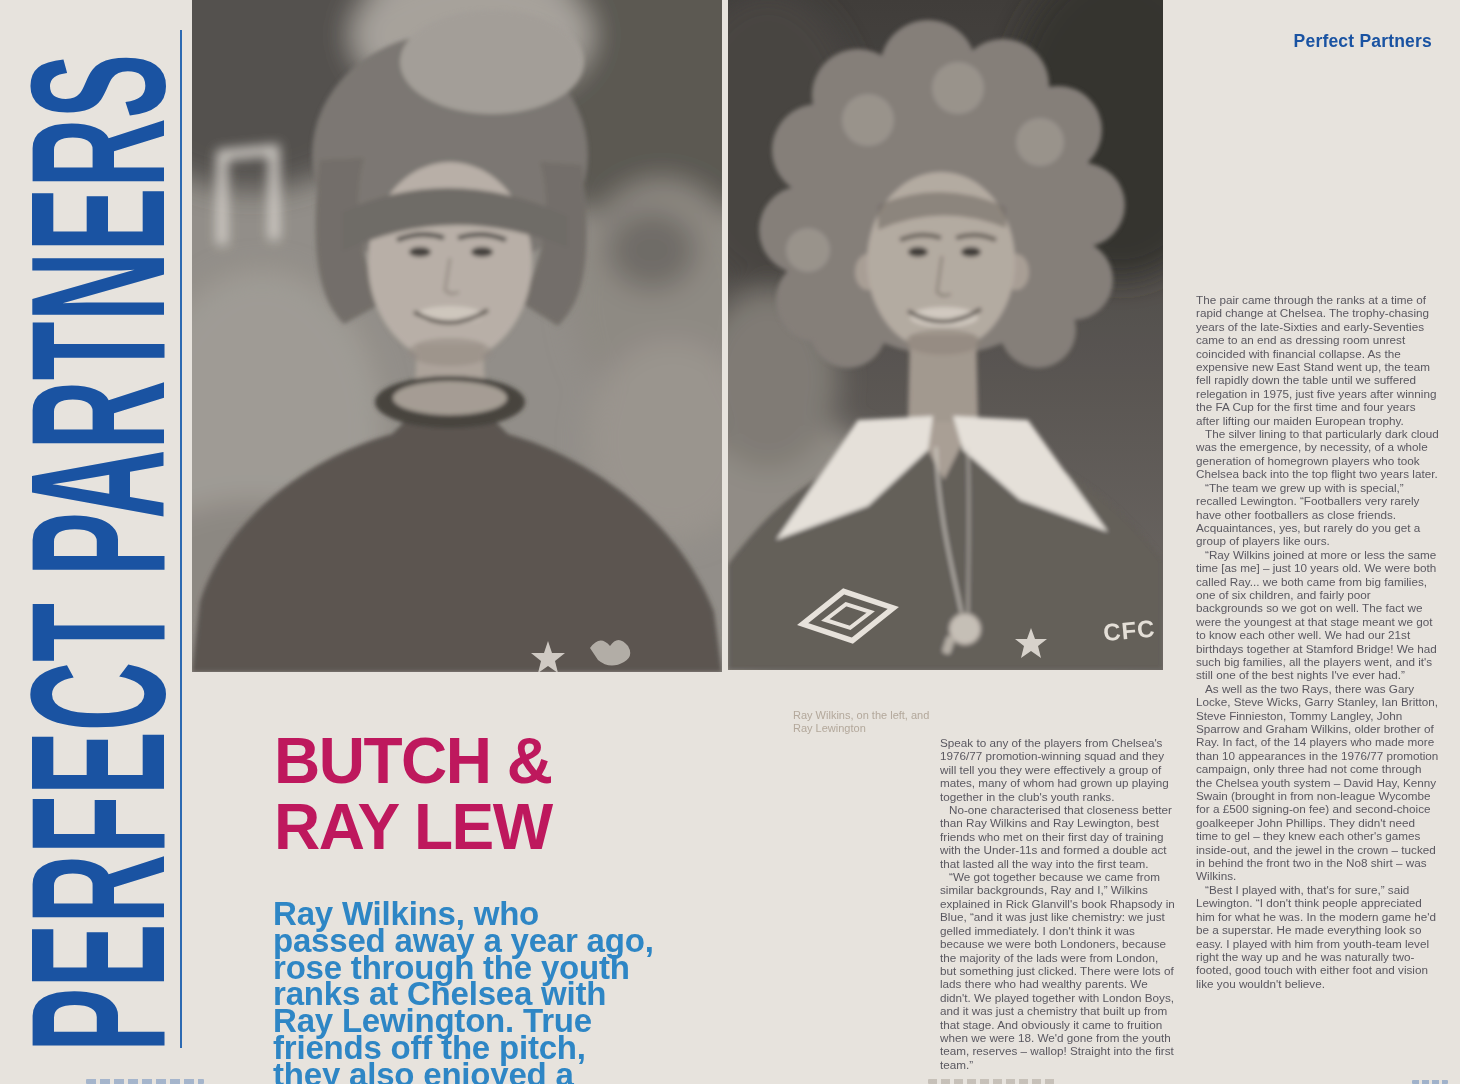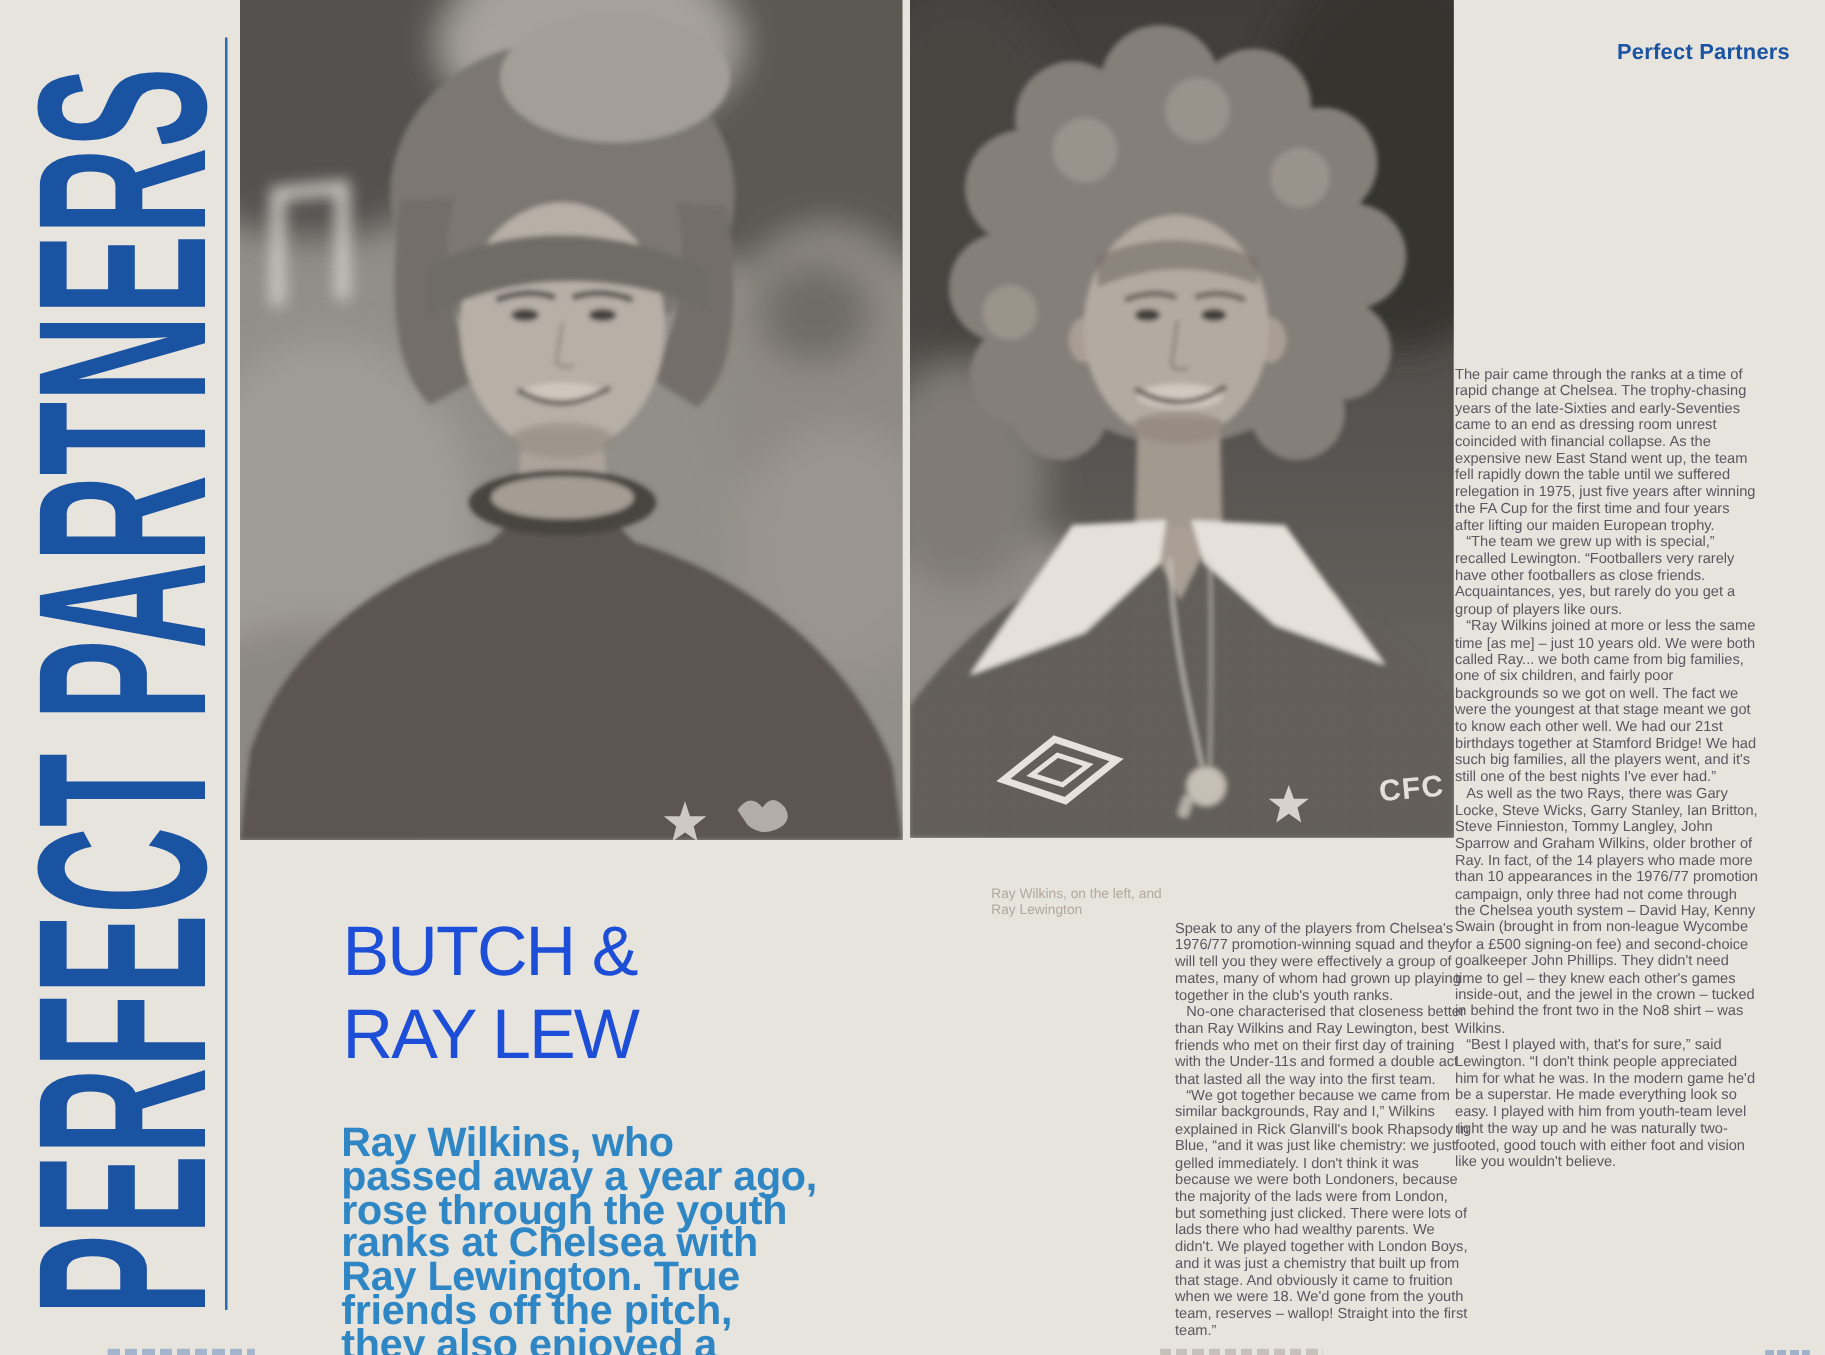--- a/index.html
+++ b/index.html
@@ -13,31 +13,31 @@
 
   .vrule { position:absolute; left:180px; top:30px; width:2px; height:1018px; background:#2c6ab2; }
 
   .photo { position:absolute; overflow:hidden; background:#8f8c87; }
   .photo-left  { left:192px; top:0; width:530px; height:672px; }
   .photo-right { left:728px; top:0; width:435px; height:670px; }
   .photo svg { display:block; width:100%; height:100%; }
 
   .section-label { position:absolute; top:31px; right:28px; font-size:17.5px; font-weight:700; color:#1a53a2; letter-spacing:.2px; }
 
-  .headline { position:absolute; left:274px; top:728px; color:#1d4ed8; font-weight:400; font-size:56px; line-height:66px; letter-spacing:-1.5px; }
+  .headline { position:absolute; left:274px; top:728px; color:#be185d; font-weight:700; font-size:64px; line-height:66px; letter-spacing:-1.5px; }
 
   .standfirst { position:absolute; left:273px; top:901px; width:384px; color:#2e86c5; font-weight:700; font-size:33px; line-height:26.8px; letter-spacing:-0.2px; }
 
   .caption { position:absolute; left:793px; top:709px; width:140px; text-align:left; font-size:11px; line-height:13px; color:#b3a89b; }
 
   .col { position:absolute; font-size:11.7px; line-height:13.4px; color:#5a5860; }
   .col p { margin:0; }
   .col p + p { text-indent:9px; }
   .col1 { left:940px; top:736px; width:237px; }
-  .col2 { left:1164px; top:293px; width:243px; }
+  .col2 { left:1196px; top:293px; width:243px; }
 
   .footer-sliver { position:absolute; border-radius:1px; }
   .fs-left   { left:86px;  top:1079px; width:118px; height:5px; opacity:.75;
                background:repeating-linear-gradient(90deg,#8fa6c6 0 10px, rgba(0,0,0,0) 10px 14px); }
   .fs-center { left:928px; top:1079px; width:130px; height:5px; opacity:.7;
                background:repeating-linear-gradient(90deg,#b9b2a9 0 9px, rgba(0,0,0,0) 9px 13px); }
   .fs-right  { left:1412px; top:1080px; width:36px; height:4px; opacity:.8;
                background:repeating-linear-gradient(90deg,#8fa6c6 0 7px, rgba(0,0,0,0) 7px 10px); }
 </style>
 </head>
@@ -196,20 +196,21 @@
 
   <div class="caption">Ray Wilkins, on the left, and Ray Lewington</div>
 
   <div class="col col1">
       <p>Speak to any of the players from Chelsea's 1976/77 promotion-winning squad and they will tell you they were effectively a group of mates, many of whom had grown up playing together in the club's youth ranks.</p>
       <p>No-one characterised that closeness better than Ray Wilkins and Ray Lewington, best friends who met on their first day of training with the Under-11s and formed a double act that lasted all the way into the first team.</p>
       <p>“We got together because we came from similar backgrounds, Ray and I,” Wilkins explained in Rick Glanvill's book Rhapsody in Blue, “and it was just like chemistry: we just gelled immediately. I don't think it was because we were both Londoners, because the majority of the lads were from London, but something just clicked. There were lots of lads there who had wealthy parents. We didn't. We played together with London Boys, and it was just a chemistry that built up from that stage. And obviously it came to fruition when we were 18. We'd gone from the youth team, reserves – wallop! Straight into the first team.”</p>
     </div>
   <div class="col col2">
       <p>The pair came through the ranks at a time of rapid change at Chelsea. The trophy-chasing years of the late-Sixties and early-Seventies came to an end as dressing room unrest coincided with financial collapse. As the expensive new East Stand went up, the team fell rapidly down the table until we suffered relegation in 1975, just five years after winning the FA Cup for the first time and four years after lifting our maiden European trophy.</p>
+      <p>The silver lining to that particularly dark cloud was the emergence, by necessity, of a whole generation of homegrown players who took Chelsea back into the top flight two years later.</p>
       <p>“The team we grew up with is special,” recalled Lewington. “Footballers very rarely have other footballers as close friends. Acquaintances, yes, but rarely do you get a group of players like ours.</p>
       <p>“Ray Wilkins joined at more or less the same time [as me] – just 10 years old. We were both called Ray... we both came from big families, one of six children, and fairly poor backgrounds so we got on well. The fact we were the youngest at that stage meant we got to know each other well. We had our 21st birthdays together at Stamford Bridge! We had such big families, all the players went, and it's still one of the best nights I've ever had.”</p>
       <p>As well as the two Rays, there was Gary Locke, Steve Wicks, Garry Stanley, Ian Britton, Steve Finnieston, Tommy Langley, John Sparrow and Graham Wilkins, older brother of Ray. In fact, of the 14 players who made more than 10 appearances in the 1976/77 promotion campaign, only three had not come through the Chelsea youth system – David Hay, Kenny Swain (brought in from non-league Wycombe for a £500 signing-on fee) and second-choice goalkeeper John Phillips. They didn't need time to gel – they knew each other's games inside-out, and the jewel in the crown – tucked in behind the front two in the No8 shirt – was Wilkins.</p>
       <p>“Best I played with, that's for sure,” said Lewington. “I don't think people appreciated him for what he was. In the modern game he'd be a superstar. He made everything look so easy. I played with him from youth-team level right the way up and he was naturally two-footed, good touch with either foot and vision like you wouldn't believe.</p>
     </div>
 
   <div class="footer-sliver fs-left"></div>
   <div class="footer-sliver fs-center"></div>
   <div class="footer-sliver fs-right"></div>
 

